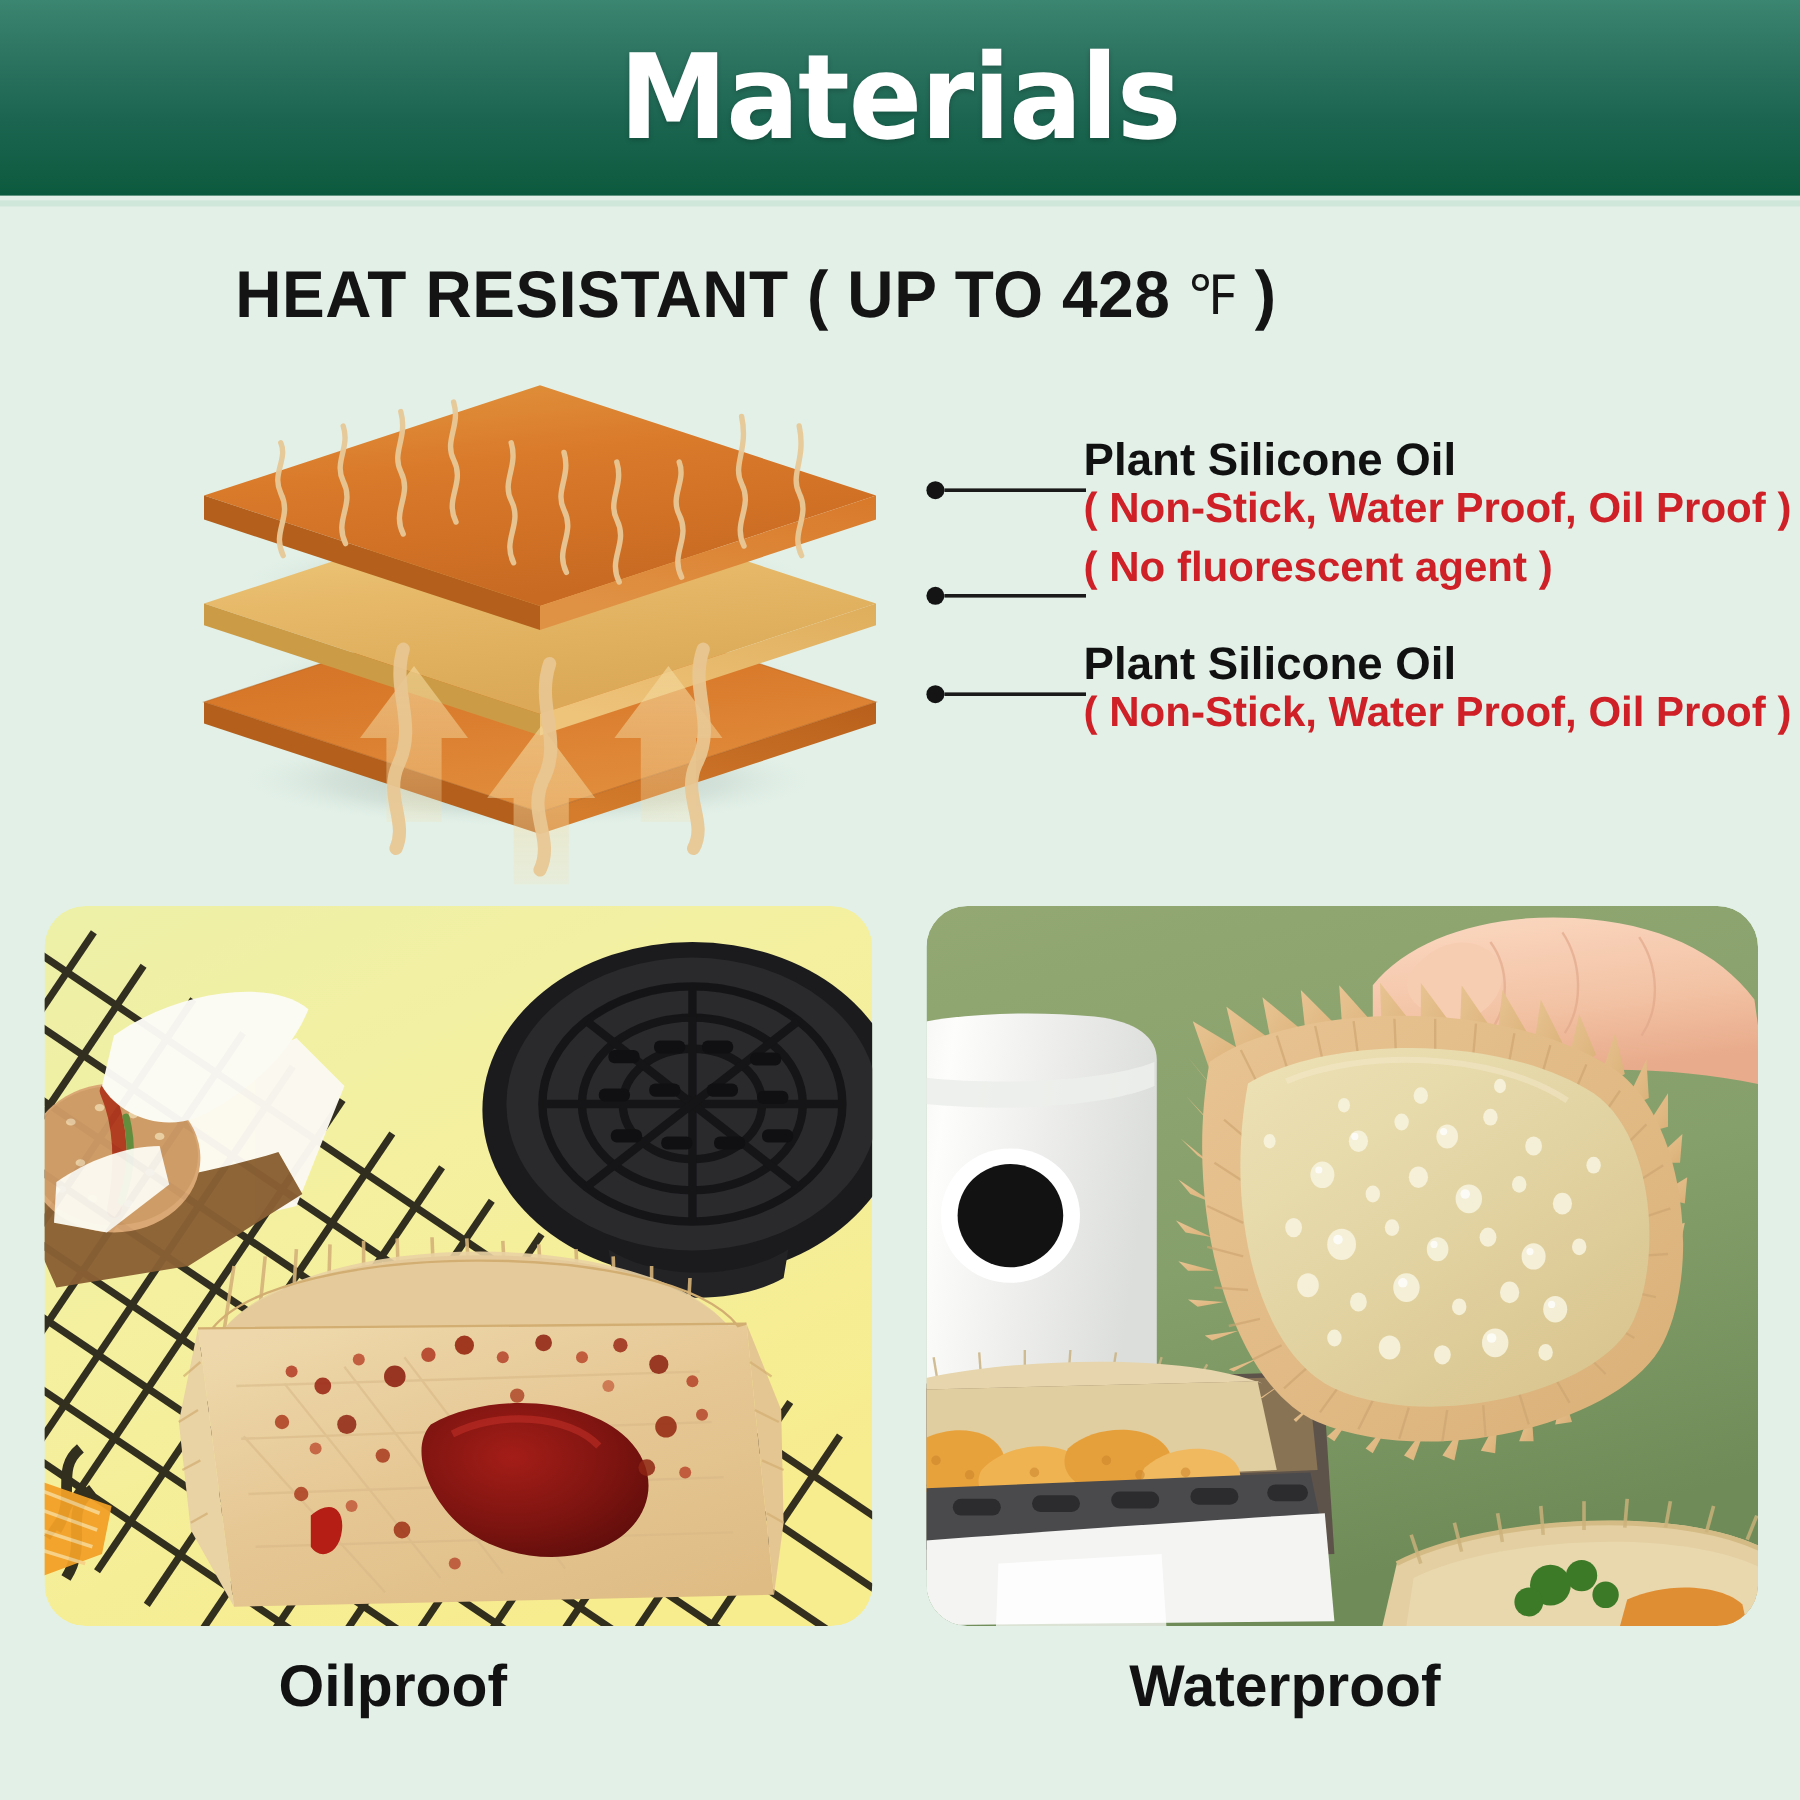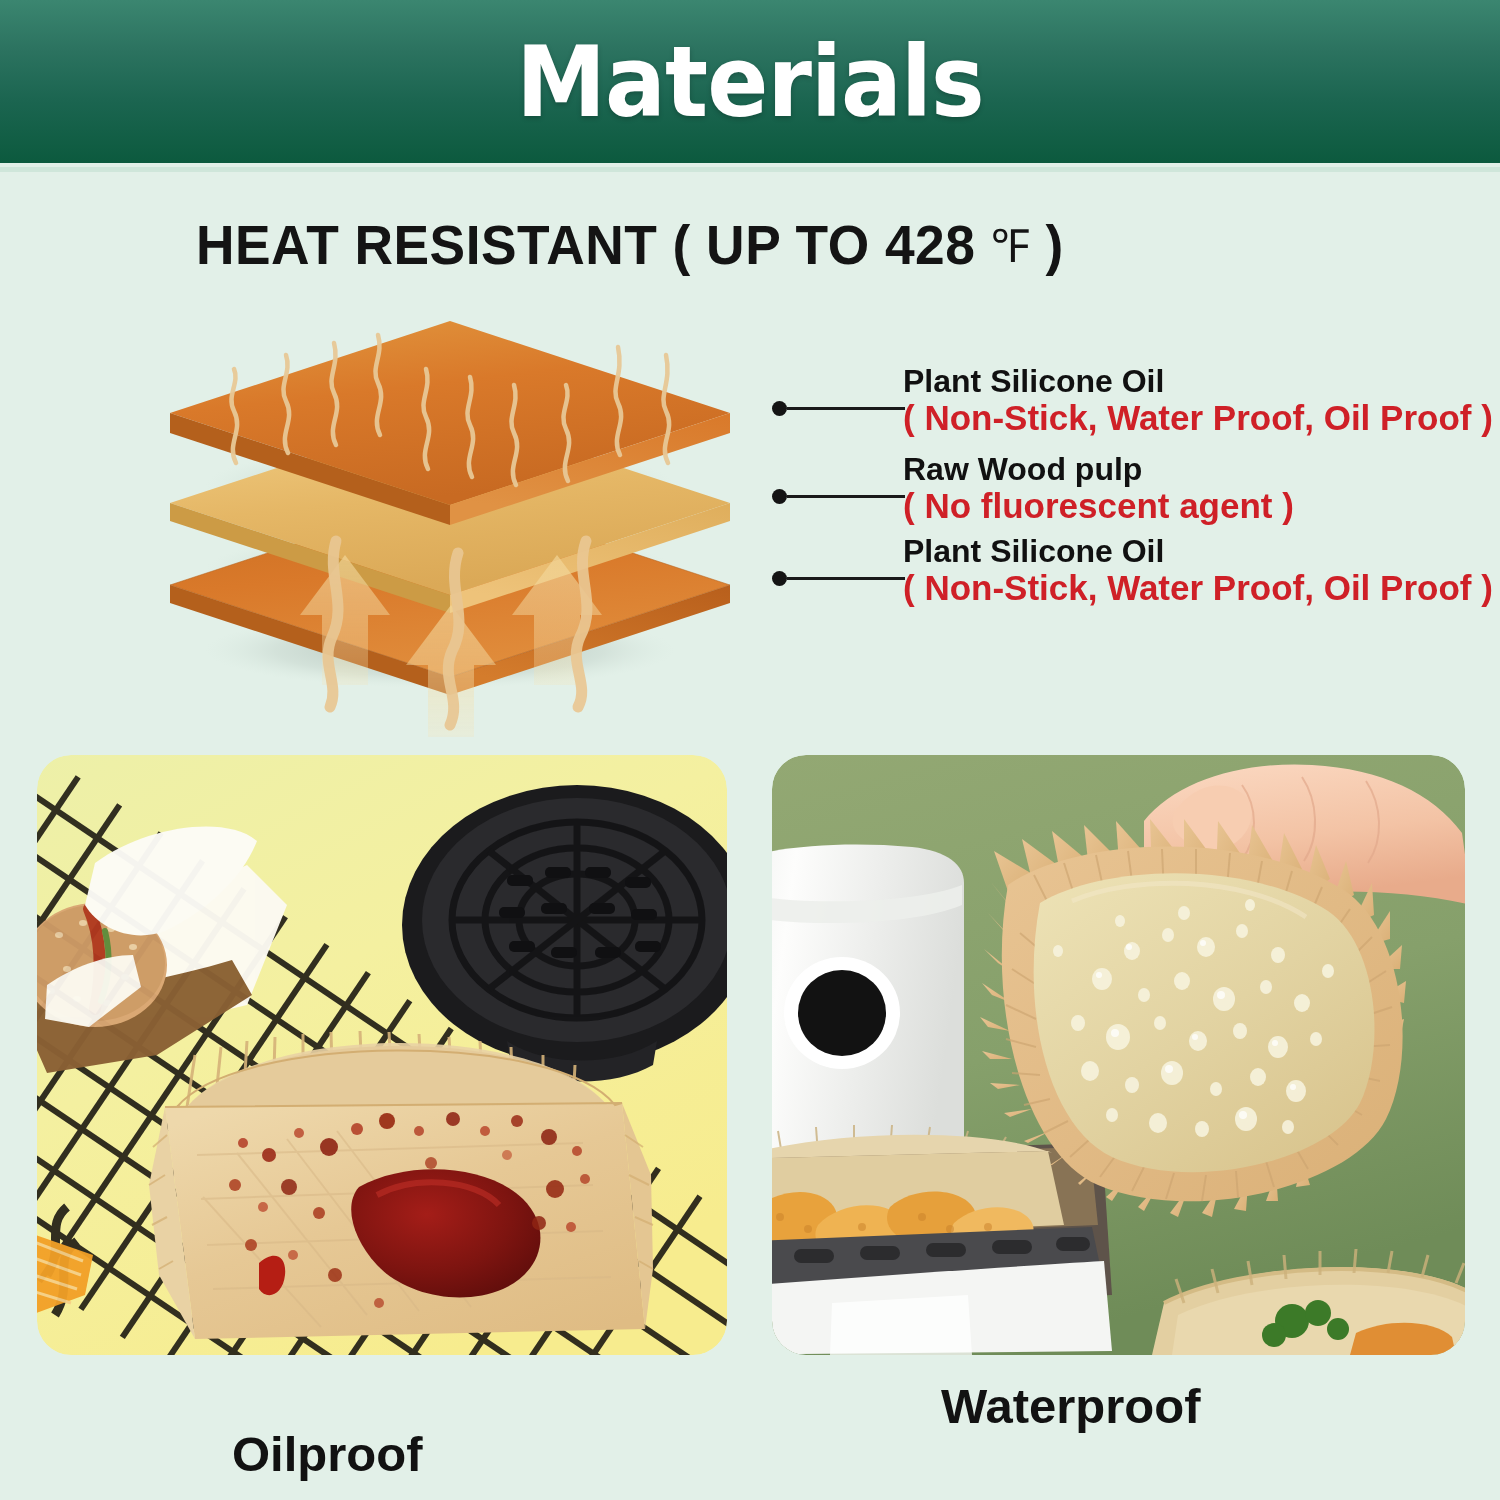--- a/index.html
+++ b/index.html
@@ -56,21 +56,21 @@
     position:absolute; left:140px; top:285px; width:700px; height:420px;
   }
   .diagram svg{ display:block; width:700px; height:420px; overflow:visible;}
 
   
   .callouts{ position:absolute; left:0; top:0; width:1500px; height:740px; }
   .callout{ position:absolute; }
   .callout .title{
     font-family:"Liberation Sans", sans-serif;
     font-weight:700;
-    font-size:32px;
+    font-size:38px;
     color:#111111;
     line-height:1.02;
     white-space:nowrap;
   }
   .callout .sub{
     font-family:"Liberation Sans", sans-serif;
     font-weight:700;
     font-size:35px;
     color:#cf2027;
     line-height:1.05;
@@ -89,21 +89,21 @@
   .photo-right{ left:772px; top:755px; width:693px; height:600px; }
 
   .caption{
     position:absolute;
     font-family:"Liberation Sans", sans-serif;
     font-weight:700;
     font-size:49px;
     color:#121212;
     white-space:nowrap;
   }
-  .cap-left { left:232px;  top:1378px;margin-top:48px; }
+  .cap-left { left:232px;  top:1378px; }
   .cap-right{ left:941px;  top:1378px; }
 
   .photo svg{ display:block; width:100%; height:100%; }
 </style>
 </head>
 <body>
 
 <div class="banner">
   <div class="banner-title">Materials</div>
 </div>
@@ -212,21 +212,20 @@
 
   <div class="lead-dot" style="left:772px; top:571px;"></div>
   <div class="lead-line" style="left:787px; top:577px; width:118px;"></div>
 
   <div class="callout" style="left:903px; top:365px;">
     <div class="title">Plant Silicone Oil</div>
     <div class="sub">( Non-Stick, Water Proof, Oil Proof )</div>
   </div>
 
   <div class="callout" style="left:903px; top:453px;">
-    <div class="title">Raw Wood pulp</div>
     <div class="sub">( No fluorescent agent )</div>
   </div>
 
   <div class="callout" style="left:903px; top:535px;">
     <div class="title">Plant Silicone Oil</div>
     <div class="sub">( Non-Stick, Water Proof, Oil Proof )</div>
   </div>
 </div>
 
 <div class="photo photo-left">

